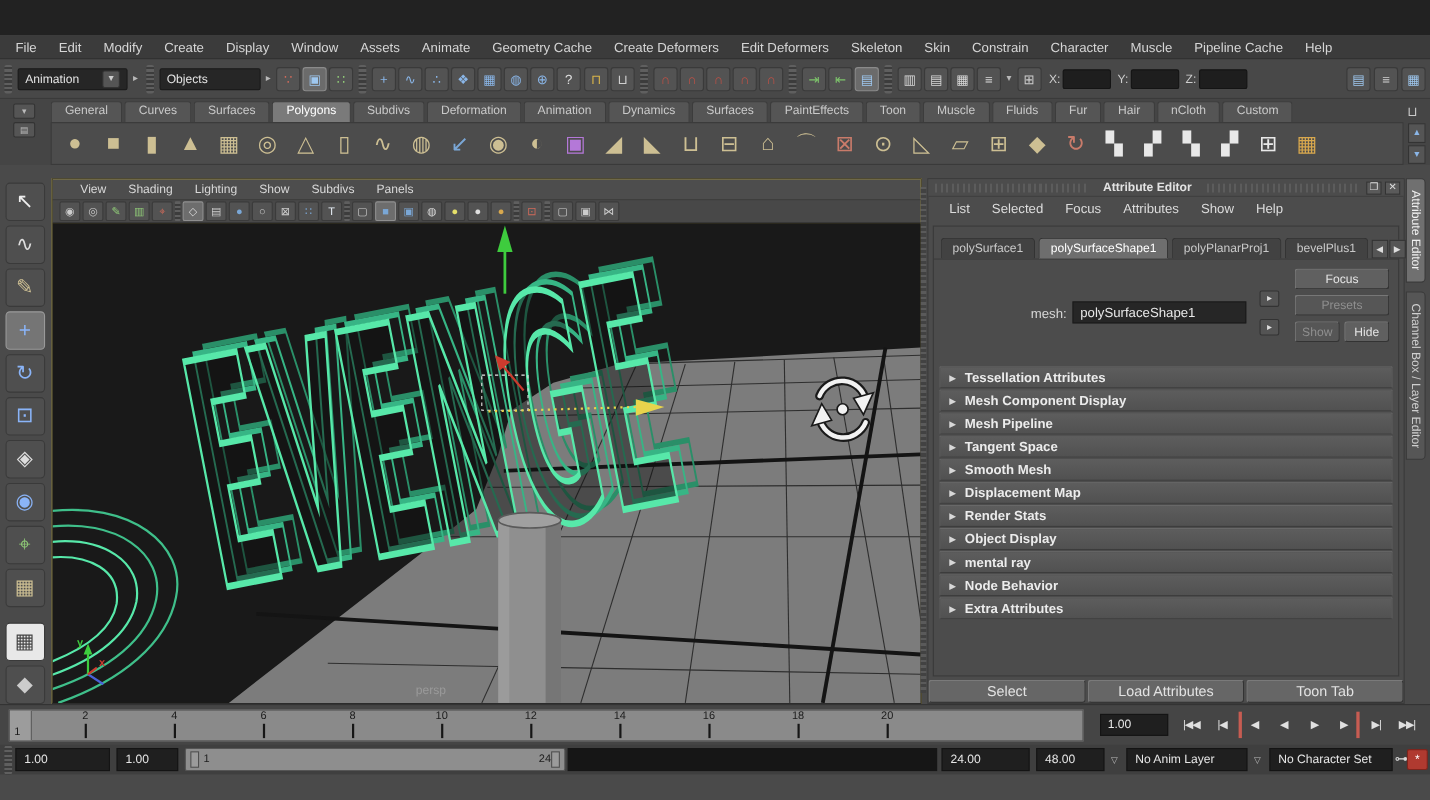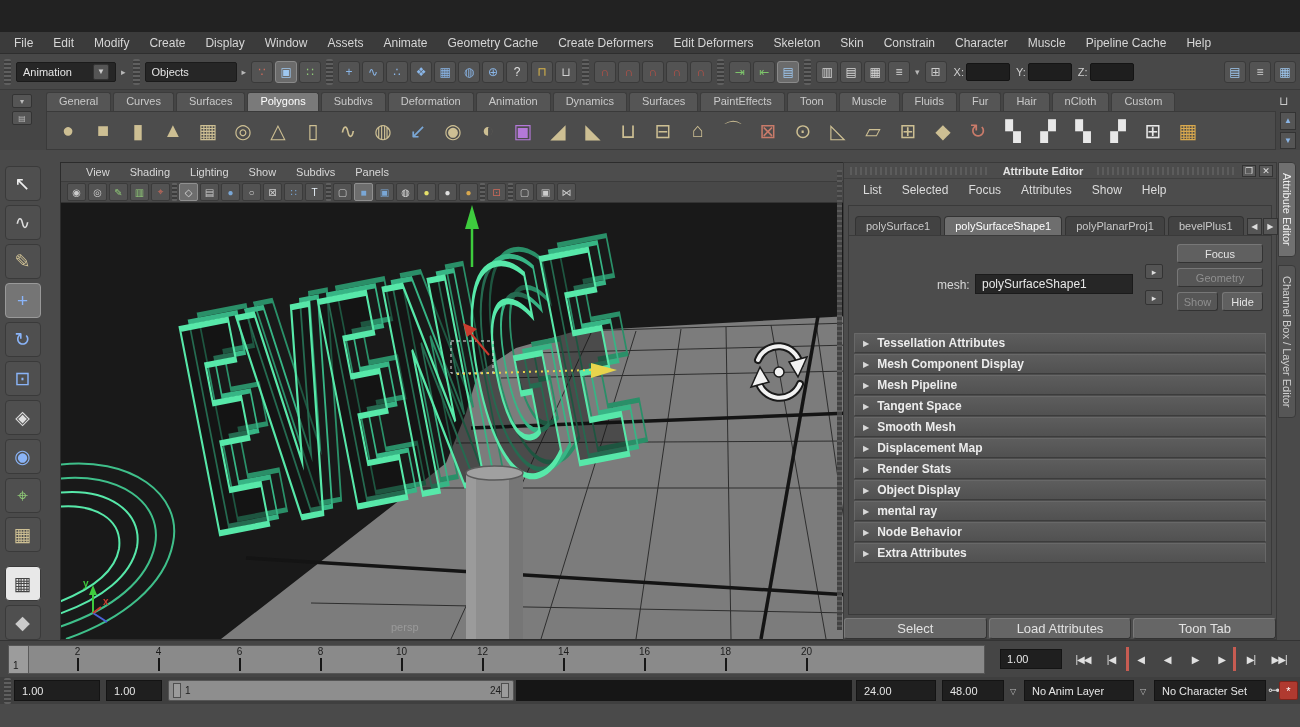--- a/index.html
+++ b/index.html
@@ -50,21 +50,21 @@
                     display:flex;align-items:center;justify-content:center;}
   
   .main{position:absolute;left:0;top:118px;width:1300px;height:490px;background:#4a4a4a;}
   .toolbox{position:absolute;left:0;top:14px;width:45px;height:476px;display:flex;flex-direction:column;
            align-items:center;gap:4px;padding-top:2px;}
   .tool{width:36px;height:36px;background:#4f4f4f;border:1px solid #3a3a3a;border-radius:4px;
         display:flex;align-items:center;justify-content:center;font-size:19px;color:#dcdcdc;}
   .tool.active{background:#757575;border-color:#999;}
   .tool.light{background:#e8e8e8;color:#444;}
   
-  .viewport{position:absolute;left:60px;top:12px;width:791px;height:478px;border:1px solid #2c2c2c;background:#fde047;}
+  .viewport{position:absolute;left:47px;top:12px;width:791px;height:478px;border:1px solid #2c2c2c;background:#fde047;}
   .vp-menubar{height:18px;display:flex;align-items:center;gap:2px;padding-left:16px;background:#4d4d4d;}
   .vp-menubar .mitem{font-size:11px;color:#d8d8d8;padding:0 9px;}
   .vp-toolbar{height:22px;display:flex;align-items:center;gap:2px;background:#484848;
               border-top:1px solid #3c3c3c;border-bottom:1px solid #333;padding-left:6px;}
   .vpicon{width:19px;height:18px;background:#535353;border:1px solid #3b3b3b;border-radius:2px;
           display:flex;align-items:center;justify-content:center;font-size:10px;color:#ccc;}
   .vpicon.active{background:#6d6d6d;border-color:#8f8f8f;}
   .vpicon.sep{width:5px;background:repeating-linear-gradient(180deg,#5f5f5f 0 2px,#3c3c3c 2px 4px);
               border:none;border-radius:1px;}
   .vp-canvas{position:relative;width:789px;height:436px;background:#191919;}
@@ -500,21 +500,21 @@
             <div>▶</div>
           </div>
         </div>
         <div class="ae-form">
           <span class="ae-mesh-label">mesh:</span>
           <div class="ae-mesh-field">polySurfaceShape1</div>
           <div class="ae-conn" style="left:296px;top:28px;">▸</div>
           <div class="ae-conn" style="left:296px;top:54px;">▸</div>
           <div class="ae-btncol">
             <div class="ae-btn">Focus</div>
-            <div class="ae-btn disabled">Geometry</div>
+            <div class="ae-btn disabled">Presets</div>
             <div class="ae-showhide">
               <div class="ae-btn disabled">Show</div>
               <div class="ae-btn">Hide</div>
             </div>
           </div>
         </div>
         <div class="ae-sections">
 
             <div class="ae-section">
               <span class="arr">▶</span>

